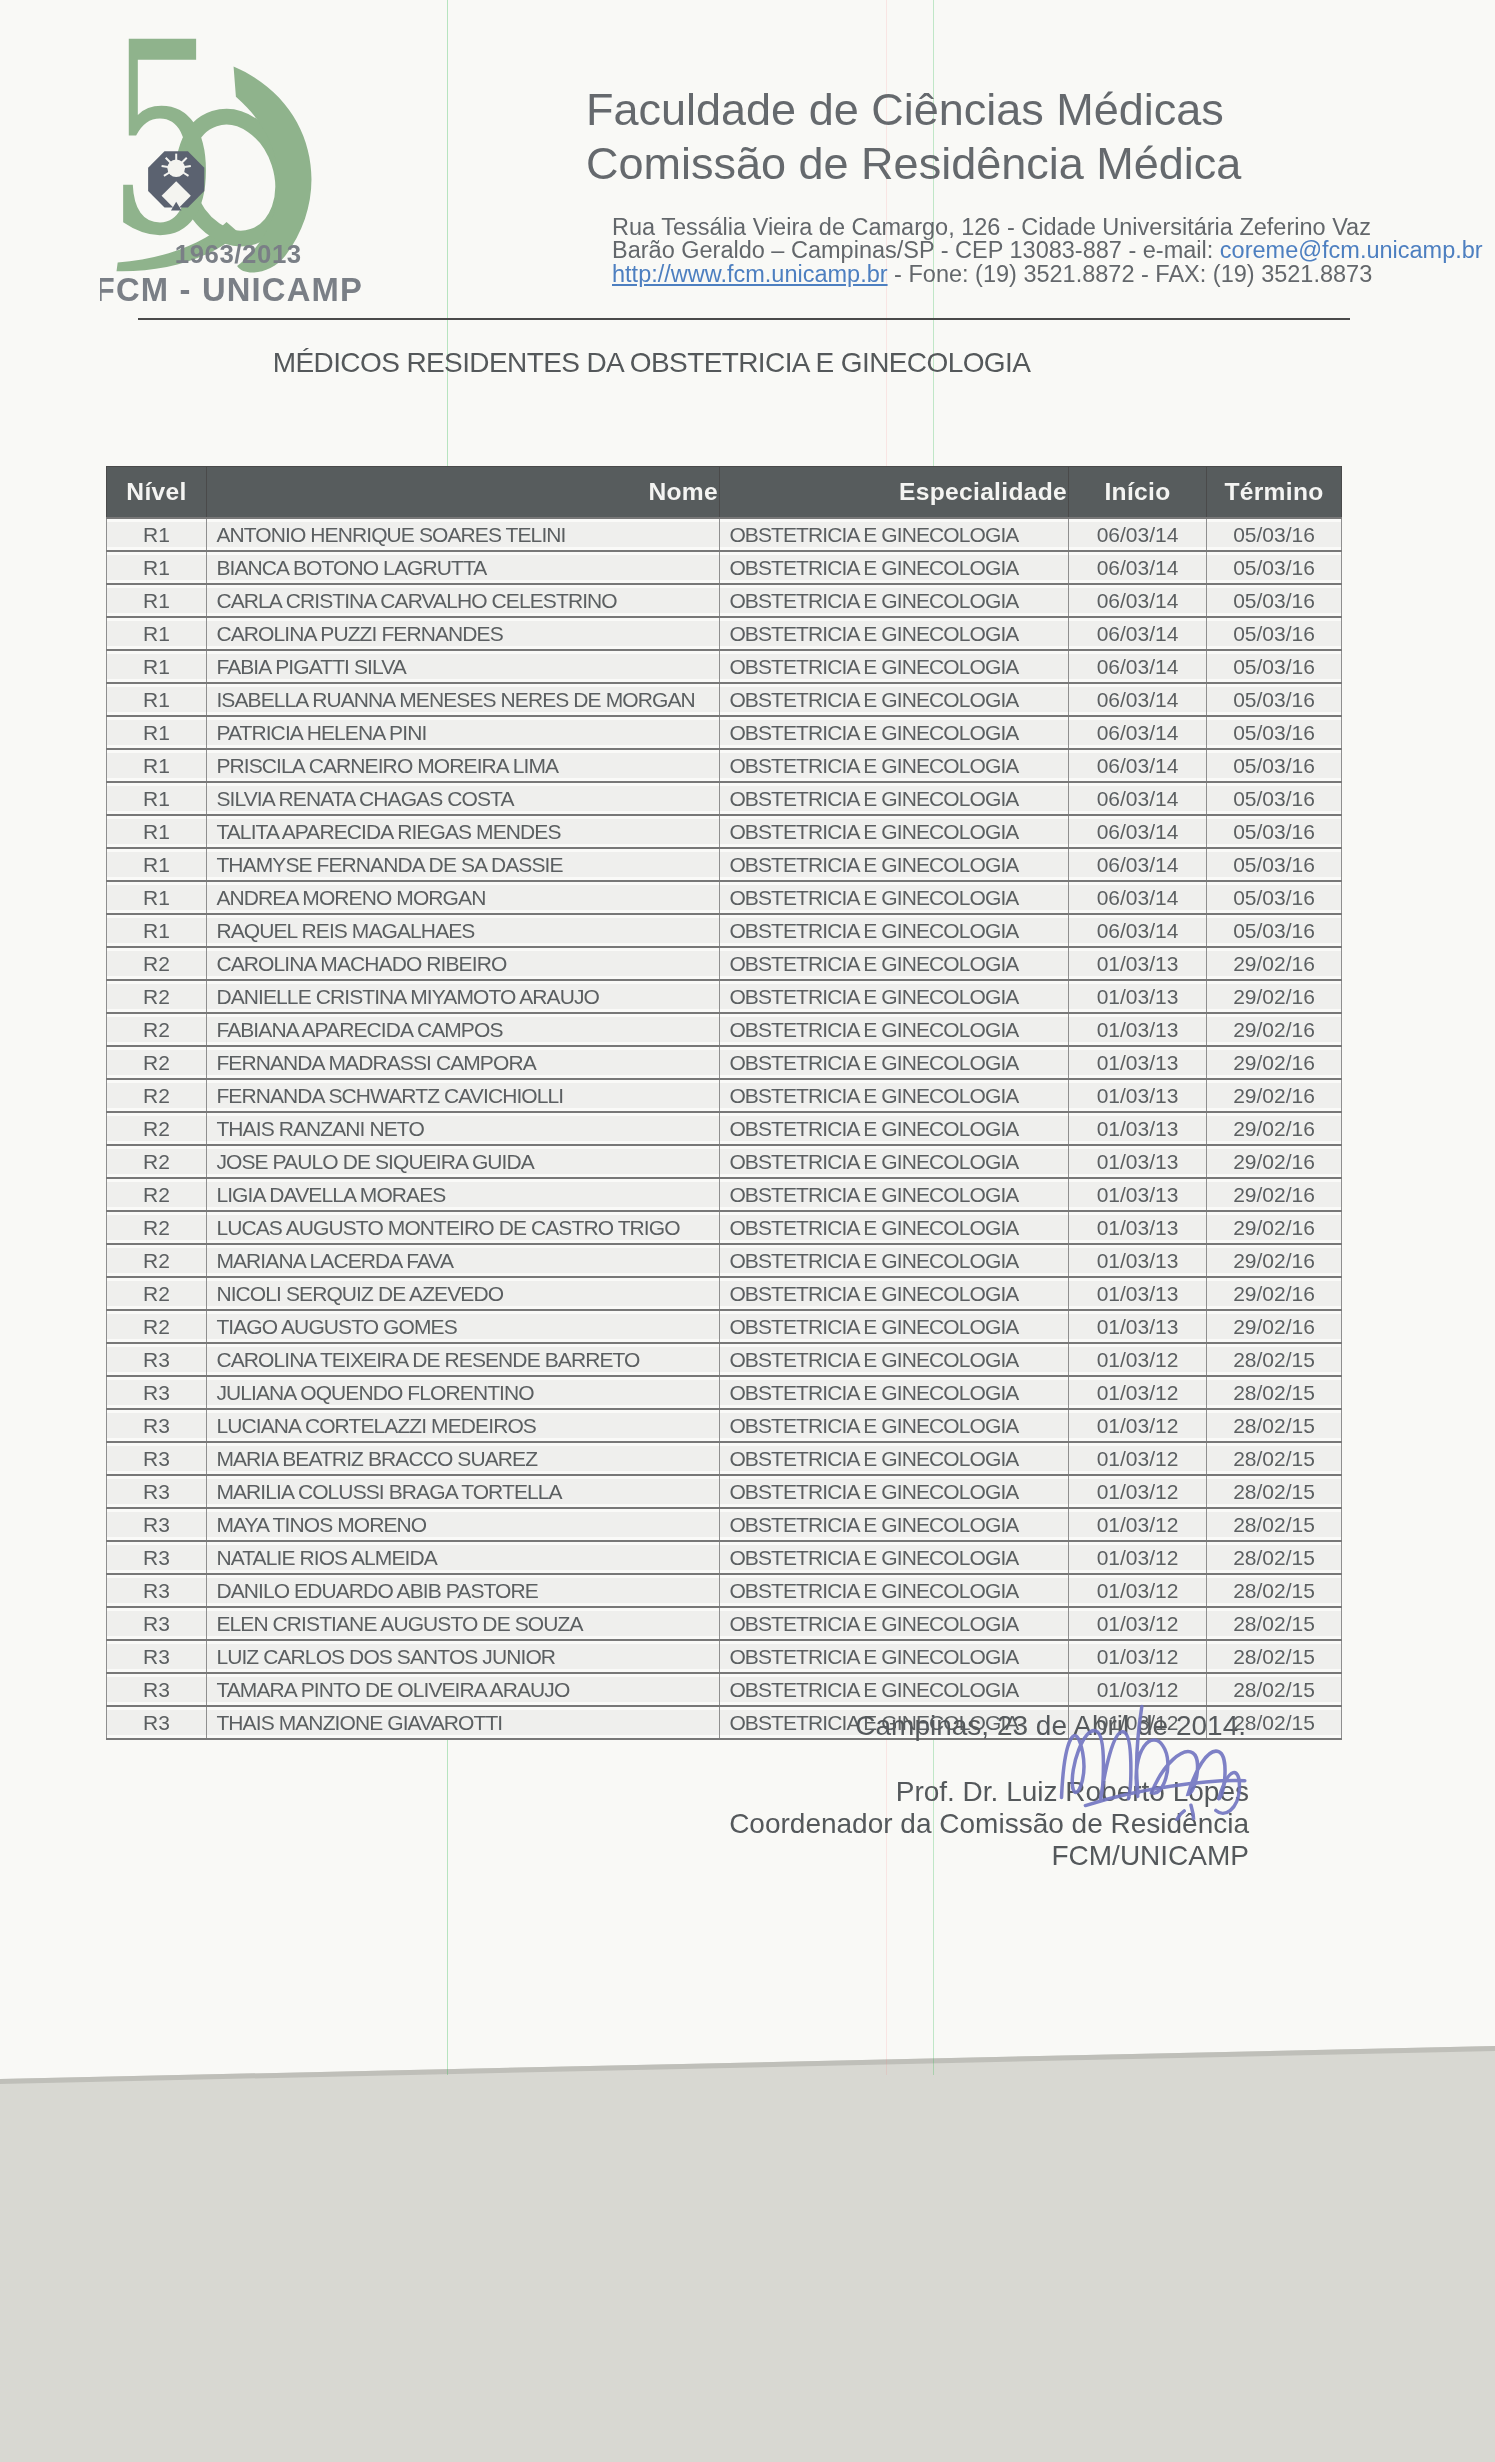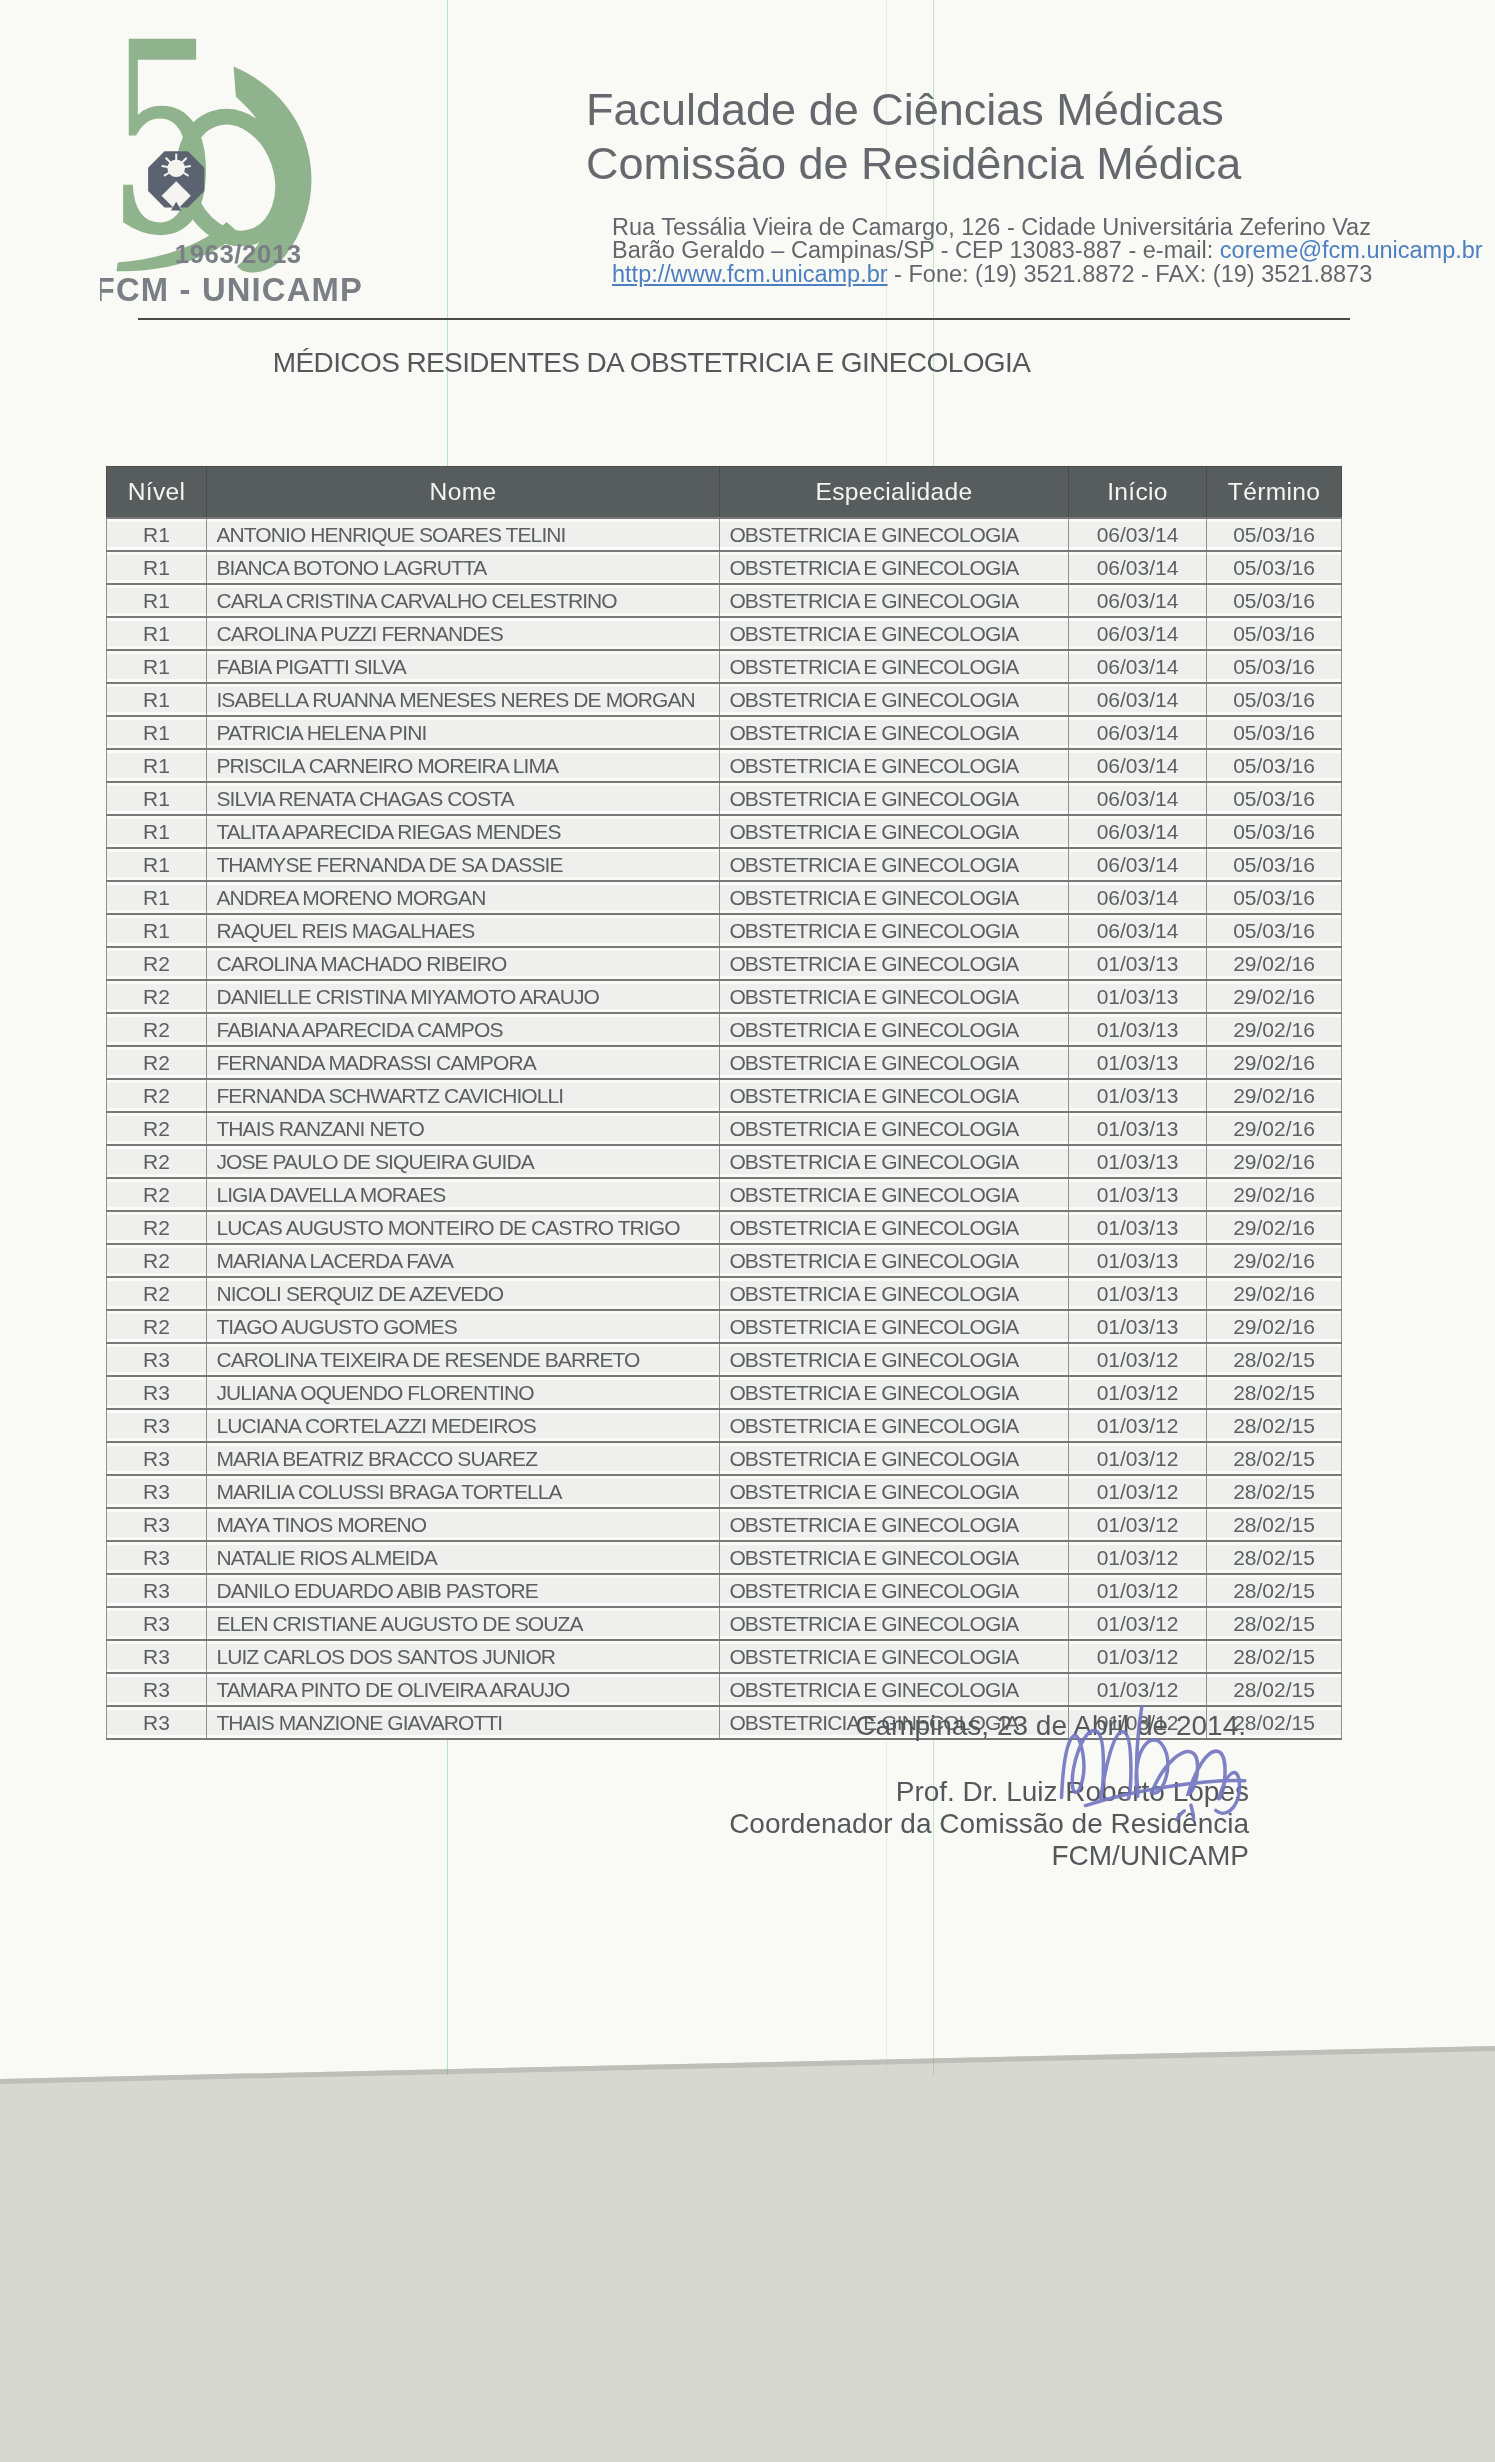--- a/index.html
+++ b/index.html
@@ -55,25 +55,25 @@
     position:absolute;left:106px;top:466px;width:1236px;z-index:4;
     border-collapse:collapse;table-layout:fixed;
     border:1.8px solid #636363;
   }
   table.residents col.c0{width:100px;}
   table.residents col.c1{width:513px;}
   table.residents col.c2{width:349px;}
   table.residents col.c3{width:138px;}
   table.residents col.c4{width:135px;}
   table.residents th{
-    background:#575c5d;color:#f4f4f2;font-size:24.6px;font-weight:normal;
+    background:#575c5d;color:#f4f4f2;font-size:24.6px;font-weight:bold;
     height:48px;border:1.2px solid #4a4a4a;letter-spacing:0.3px;
     white-space:nowrap;overflow:hidden;
   }
-  table.residents th.left{text-align:center;padding-left:1px;}
+  table.residents th.left{text-align:right;padding-left:1px;}
   table.residents td{
     height:29px;font-size:21px;color:#5b5f61;letter-spacing:-0.9px;
     border-left:1.2px solid #8f8f8f;border-right:1.2px solid #8f8f8f;
     border-top:2.3px solid #787878;border-bottom:2.3px solid #787878;
     background:linear-gradient(#fafaf8 0 2.9px,#efefed 2.9px calc(100% - 2.9px),#fafaf8 calc(100% - 2.9px) 100%);
     white-space:nowrap;overflow:hidden;
   }
   table.residents td.center{text-align:center;letter-spacing:0;}
   table.residents td.left{text-align:left;padding-left:9.4px;}
 

